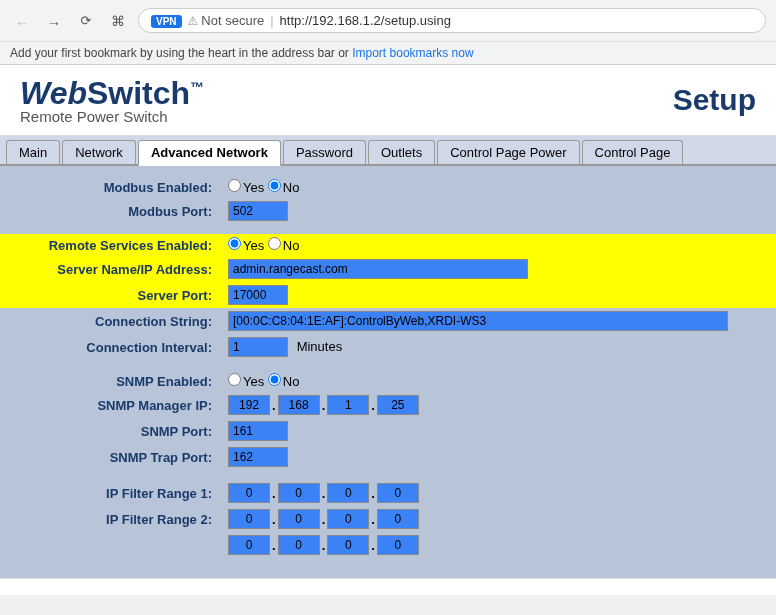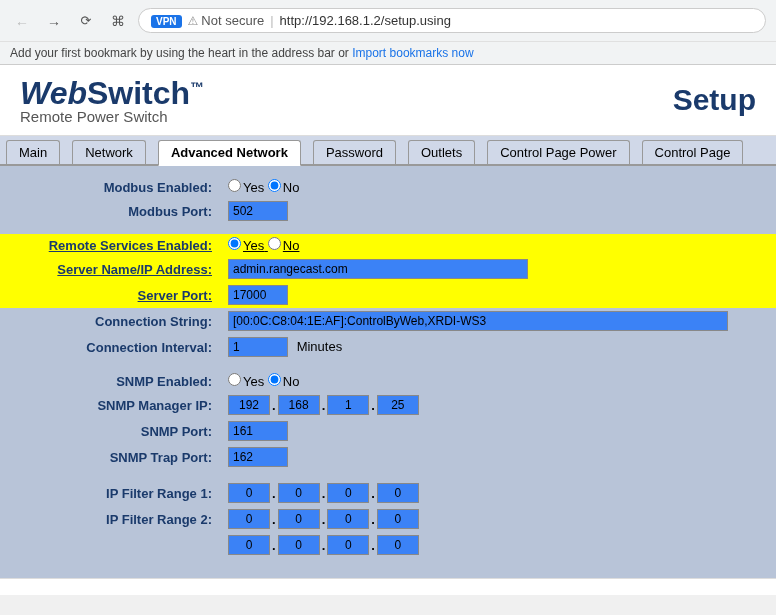--- a/index.html
+++ b/index.html
@@ -94,21 +94,21 @@
       font-weight: bold;
       color: #1a3a6b;
     }
 
     
     .nav-tabs {
       display: flex;
       background: #d0d8e8;
       padding: 4px 6px 0 6px;
       border-bottom: 2px solid #999;
-      gap: 12px;
+      gap: 2px;
     }
     .nav-tab {
       padding: 4px 12px;
       background: #d0d8e8;
       border: 1px solid #999;
       border-bottom: none;
       cursor: pointer;
       font-size: 13px;
       color: #000;
       border-radius: 3px 3px 0 0;
@@ -139,21 +139,20 @@
       font-weight: bold;
       color: #1a3a6b;
       width: 220px;
       font-size: 13px;
     }
     .value-cell {
       text-align: left;
     }
     .highlight-row td {
       background: #ffff00;
-      text-decoration: underline;
     }
     .highlight-row .label-cell {
       color: #1a3a6b;
     }
 
     input[type="text"] {
       padding: 2px 4px;
       border: 1px solid #888;
       font-size: 12px;
       background: #3b82f6;

